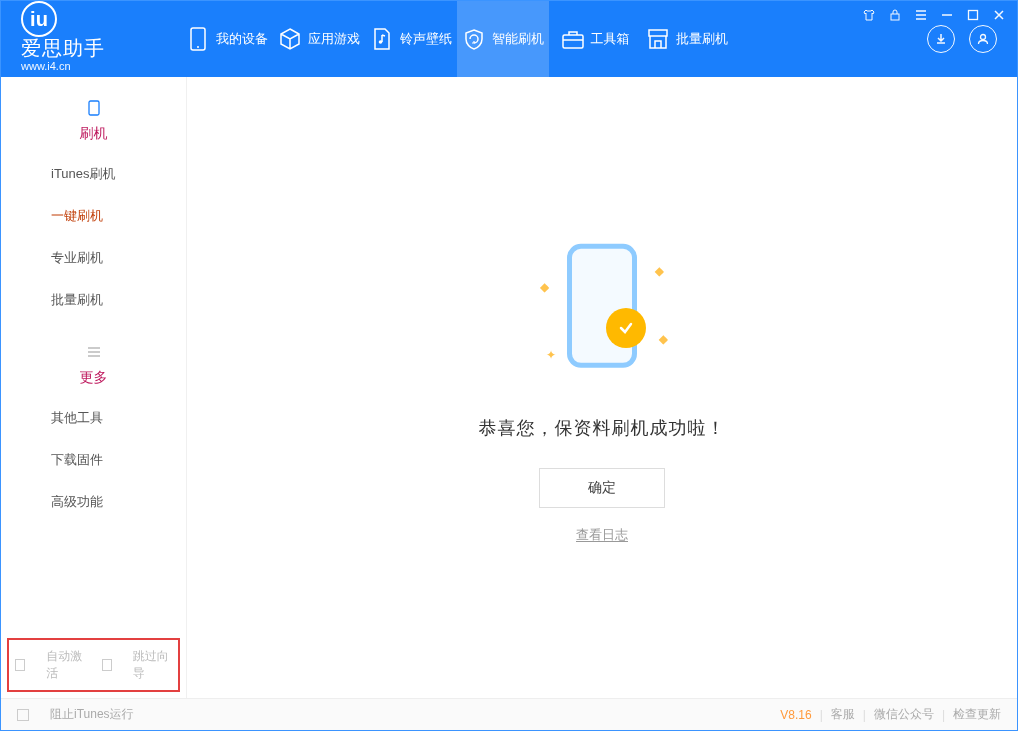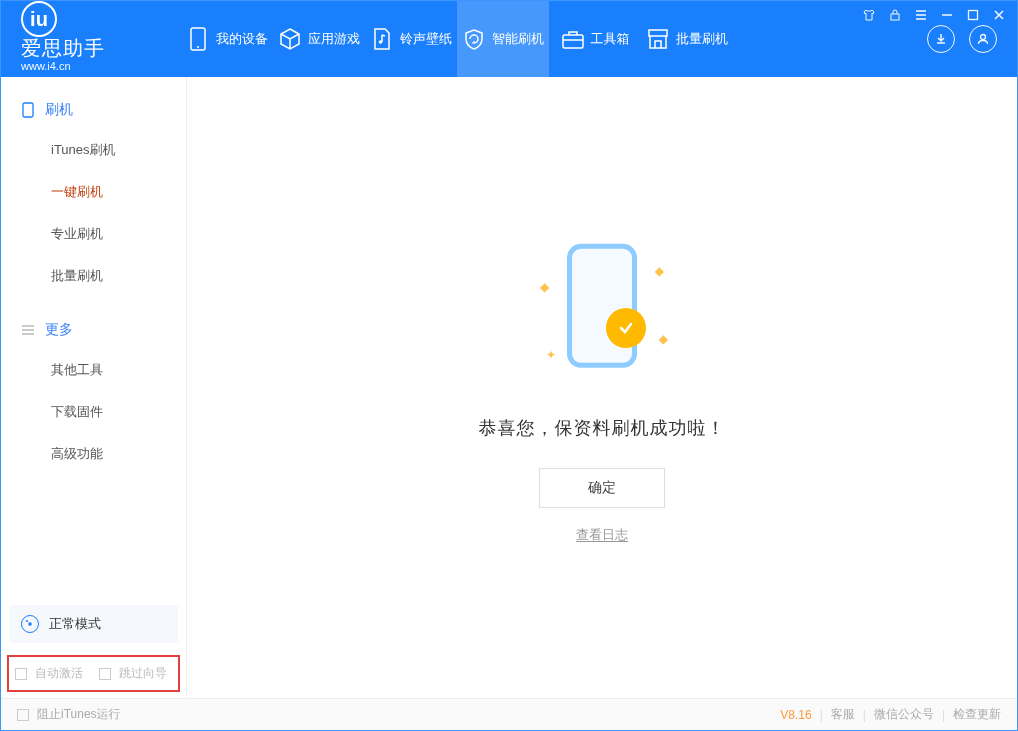--- a/index.html
+++ b/index.html
@@ -22,38 +22,38 @@
     .window-controls { position: absolute; top: 6px; right: 10px; display: flex; gap: 10px; align-items: center; font-size: 13px; opacity: 0.95; }
     .win-ctrl { cursor: pointer; display: inline-flex; align-items: center; justify-content: center; width: 16px; height: 16px; }
     
     .header-right { display: flex; align-items: center; gap: 14px; padding: 0 20px; }
     .circle-btn { width: 28px; height: 28px; border: 1.5px solid #fff; border-radius: 50%; display: flex; align-items: center; justify-content: center; cursor: pointer; opacity: 0.95; }
     
     
     .body { flex: 1; display: flex; overflow: hidden; }
     .sidebar { width: 186px; background: #fff; border-right: 1px solid #f0f0f0; display: flex; flex-direction: column; }
     .nav-section { padding-top: 14px; }
-    .nav-header { display: flex; align-items: center; padding: 10px 20px; font-size: 14px; color: #3b82f6; font-weight: 500; gap: 10px; }
+    .nav-header { display: flex; align-items: center; padding: 10px 20px; font-size: 14px; color: #be185d; font-weight: 500; gap: 10px; flex-direction: column; }
     .nav-header-icon { width: 14px; height: 14px; display: inline-flex; align-items: center; justify-content: center; }
     .nav-items { }
     .nav-item { padding: 12px 20px 12px 50px; font-size: 13px; color: #555; cursor: pointer; }
     .nav-item.active { color: #c2410c; }
     
     .sidebar-spacer { flex: 1; }
     
     .device-card { margin: 8px; background: #f5f8fc; border-radius: 3px; padding: 10px 12px; font-size: 13px; color: #333; display: flex; align-items: center; gap: 10px; }
     .device-card.main { align-items: flex-start; }
     .device-info { display: flex; flex-direction: column; gap: 4px; }
     .device-name { font-weight: 600; color: #333; }
     .device-badge { background: #e3f0ff; color: #4a9eff; border-radius: 10px; padding: 1px 10px; font-size: 11px; width: fit-content; }
     .device-type { font-size: 11px; color: #aaa; }
     .mini-icon { width: 18px; height: 18px; border-radius: 50%; display: inline-flex; align-items: center; justify-content: center; }
     
     .highlighted-box { border: 2px solid #e34040; margin: 4px 6px 6px 6px; padding: 8px 6px; display: flex; gap: 16px; align-items: center; font-size: 12px; color: #bbb; }
-    .checkbox-item { display: flex; align-items: center; gap: 8px; cursor: pointer; }
+    .checkbox-item { display: flex; align-items: center; gap: 21px; cursor: pointer; }
     .checkbox-box { width: 12px; height: 12px; border: 1px solid #ccc; display: inline-block; }
     
     
     .main { flex: 1; display: flex; flex-direction: column; align-items: center; justify-content: center; background: #fff; }
     .illustration { position: relative; width: 180px; height: 160px; margin-bottom: 24px; }
     .phone-shape { position: absolute; left: 50%; top: 50%; transform: translate(-50%, -55%); width: 70px; height: 124px; border: 5px solid #8ecbff; border-radius: 14px; background: #f4faff; }
     .check-badge { position: absolute; left: 50%; top: 50%; transform: translate(10%, -10%); width: 40px; height: 40px; background: #ffb900; border-radius: 50%; display: flex; align-items: center; justify-content: center; }
     .sparkle { position: absolute; color: #ffc34d; font-size: 12px; }
     .sparkle.s1 { left: 28px; top: 48px; } .sparkle.s2 { right: 28px; top: 32px; }
     .sparkle.s3 { left: 34px; bottom: 30px; } .sparkle.s4 { right: 24px; bottom: 46px; }
@@ -225,29 +225,20 @@
         </div>
         <div class="nav-items">
           <div class="nav-item">其他工具</div>
           <div class="nav-item">下载固件</div>
           <div class="nav-item">高级功能</div>
         </div>
       </div>
 
       <div class="sidebar-spacer"></div>
 
-      <div class="device-card">
-        <span class="mini-icon" style="border:1.5px solid #1a7ffc;">
-          <svg width="10" height="10" viewBox="0 0 10 10">
-              <circle cx="5" cy="5" r="1.8" fill="#1a7ffc"></circle>
-              <circle cx="2" cy="2" r="1" fill="#1a7ffc"></circle>
-            </svg>
-        </span>
-        <span>正常模式</span>
-      </div>
 
 
       <div class="highlighted-box">
         <label class="checkbox-item">
           <span class="checkbox-box"></span>
           <span>自动激活</span>
         </label>
         <label class="checkbox-item">
           <span class="checkbox-box"></span>
           <span>跳过向导</span>

